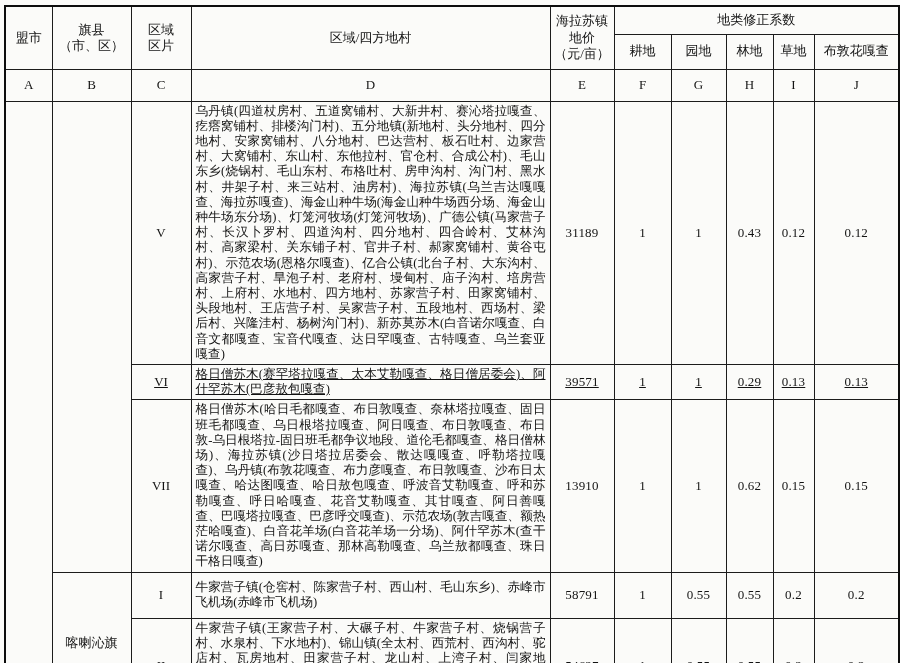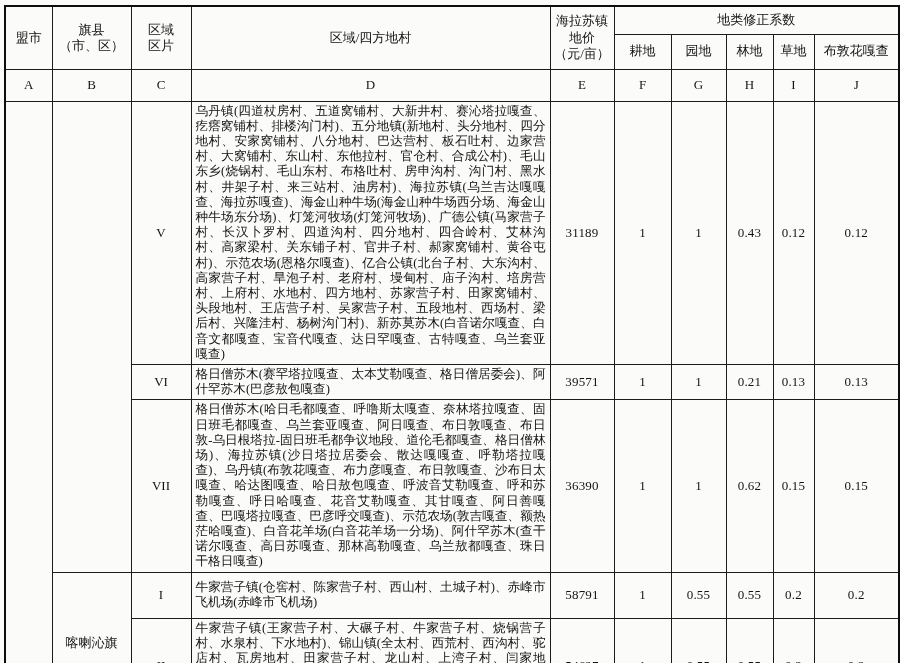--- a/index.html
+++ b/index.html
@@ -5,21 +5,21 @@
   html,body{margin:0;padding:0;background:#fbfbf9;}
   body{font-family:"Liberation Serif","DejaVu Serif",serif;color:#131313;}
   .sheet{width:900px;height:663px;box-sizing:border-box;padding:5px 2px 4px 4px;background:#fbfbf9;}
   table.grid{border-collapse:collapse;table-layout:fixed;width:894px;border:2px solid #0d0d0d;}
   .grid th,.grid td{border:1px solid #1c1c1c;padding:1px 2px;text-align:center;vertical-align:middle;
     font-weight:normal;font-size:13px;line-height:1.25;overflow:hidden;box-sizing:border-box;}
   .prewrap{white-space:pre-line;}
   td.desc{text-align:justify;text-align-last:left;font-size:12.6px;line-height:15.2px;
     padding:2px 4px;word-break:break-all;vertical-align:middle;margin-left:24px;}
   .r-h1{height:28px;} .r-h2{height:35px;} .r-letters{height:32px;}
-  .r-v{height:243px;} .r-vi{height:35px;} .r-vii{height:158px;}
+  .r-v{height:243px;} .r-vi{height:35px;text-decoration:underline;} .r-vii{height:158px;}
   .r-i{height:46px;} .r-ii{height:76px;}
   .num{font-size:13px;letter-spacing:.2px;}
   .letter{font-size:13px;}
 </style>
 </head>
 <body>
 
 <div class="sheet">
   <table class="grid">
     <colgroup>
@@ -79,38 +79,38 @@
         <td class="num">0.43</td>
         <td class="num">0.12</td>
         <td class="num">0.12</td>
       </tr>
       <tr class="r-vi">
         <td>VI</td>
         <td class="desc">格日僧苏木(赛罕塔拉嘎查、太本艾勒嘎查、格日僧居委会)、阿什罕苏木(巴彦敖包嘎查)</td>
         <td class="num">39571</td>
         <td class="num">1</td>
         <td class="num">1</td>
-        <td class="num">0.21</td>
+        <td class="num">0.29</td>
         <td class="num">0.13</td>
         <td class="num">0.13</td>
       </tr>
       <tr class="r-vii">
         <td>VII</td>
-        <td class="desc">格日僧苏木(哈日毛都嘎查、呼噜斯太嘎查、奈林塔拉嘎查、固日班毛都嘎查、乌兰套亚嘎查、阿日嘎查、布日敦嘎查、布日敦-乌日根塔拉-固日班毛都争议地段、道伦毛都嘎查、格日僧林场)、海拉苏镇(沙日塔拉居委会、散达嘎嘎查、呼勒塔拉嘎查)、乌丹镇(布敦花嘎查、布力彦嘎查、布日敦嘎查、沙布日太嘎查、哈达图嘎查、哈日敖包嘎查、呼波音艾勒嘎查、呼和苏勒嘎查、呼日哈嘎查、花音艾勒嘎查、其甘嘎查、阿日善嘎查、巴嘎塔拉嘎查、巴彦呼交嘎查)、示范农场(敦吉嘎查、额热茫哈嘎查)、白音花羊场(白音花羊场一分场)、阿什罕苏木(查干诺尔嘎查、高日苏嘎查、那林高勒嘎查、乌兰敖都嘎查、珠日干格日嘎查)</td>
-        <td class="num">36390</td>
+        <td class="desc">格日僧苏木(哈日毛都嘎查、布日敦嘎查、奈林塔拉嘎查、固日班毛都嘎查、乌日根塔拉嘎查、阿日嘎查、布日敦嘎查、布日敦-乌日根塔拉-固日班毛都争议地段、道伦毛都嘎查、格日僧林场)、海拉苏镇(沙日塔拉居委会、散达嘎嘎查、呼勒塔拉嘎查)、乌丹镇(布敦花嘎查、布力彦嘎查、布日敦嘎查、沙布日太嘎查、哈达图嘎查、哈日敖包嘎查、呼波音艾勒嘎查、呼和苏勒嘎查、呼日哈嘎查、花音艾勒嘎查、其甘嘎查、阿日善嘎查、巴嘎塔拉嘎查、巴彦呼交嘎查)、示范农场(敦吉嘎查、额热茫哈嘎查)、白音花羊场(白音花羊场一分场)、阿什罕苏木(查干诺尔嘎查、高日苏嘎查、那林高勒嘎查、乌兰敖都嘎查、珠日干格日嘎查)</td>
+        <td class="num">13910</td>
         <td class="num">1</td>
         <td class="num">1</td>
         <td class="num">0.62</td>
         <td class="num">0.15</td>
         <td class="num">0.15</td>
       </tr>
       <tr class="r-i">
         <td rowspan="2">喀喇沁旗</td>
         <td>I</td>
-        <td class="desc">牛家营子镇(仓窖村、陈家营子村、西山村、土城子村)、赤峰市飞机场(赤峰市飞机场)</td>
+        <td class="desc">牛家营子镇(仓窖村、陈家营子村、西山村、毛山东乡)、赤峰市飞机场(赤峰市飞机场)</td>
         <td class="num">58791</td>
         <td class="num">1</td>
         <td class="num">0.55</td>
         <td class="num">0.55</td>
         <td class="num">0.2</td>
         <td class="num">0.2</td>
       </tr>
       <tr class="r-ii">
         <td>II</td>
         <td class="desc">牛家营子镇(王家营子村、大碾子村、牛家营子村、烧锅营子村、水泉村、下水地村)、锦山镇(全太村、西荒村、西沟村、驼店村、瓦房地村、田家营子村、龙山村、上湾子村、闫家地村、上水地村、牛头沟门村、新丘村、锦东村、河南东村、后沟村、河北村、河南西村、蒿松沟村、西府村、桥头湾子村、扁担沟村)</td>

